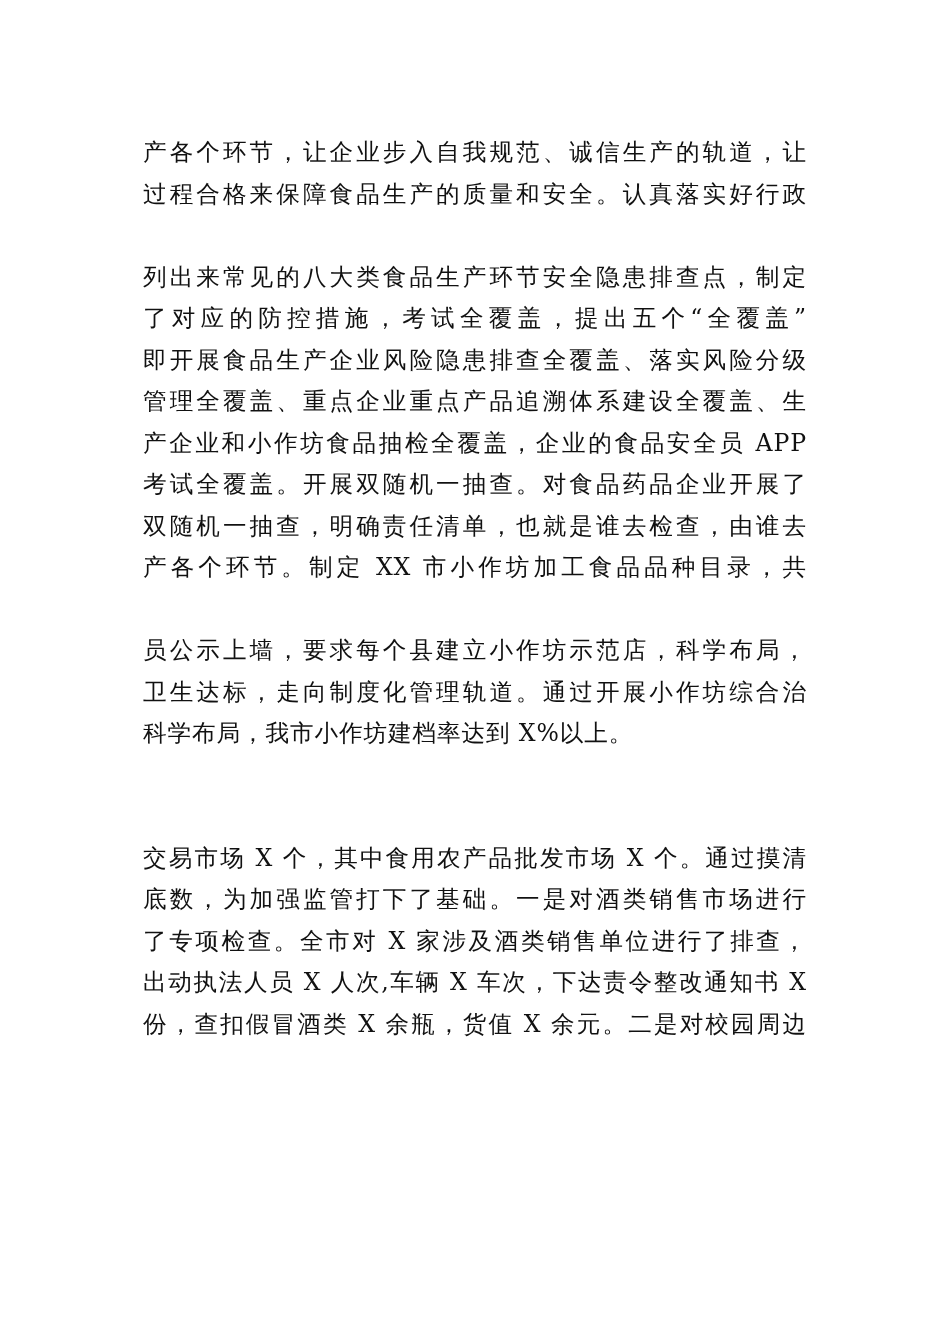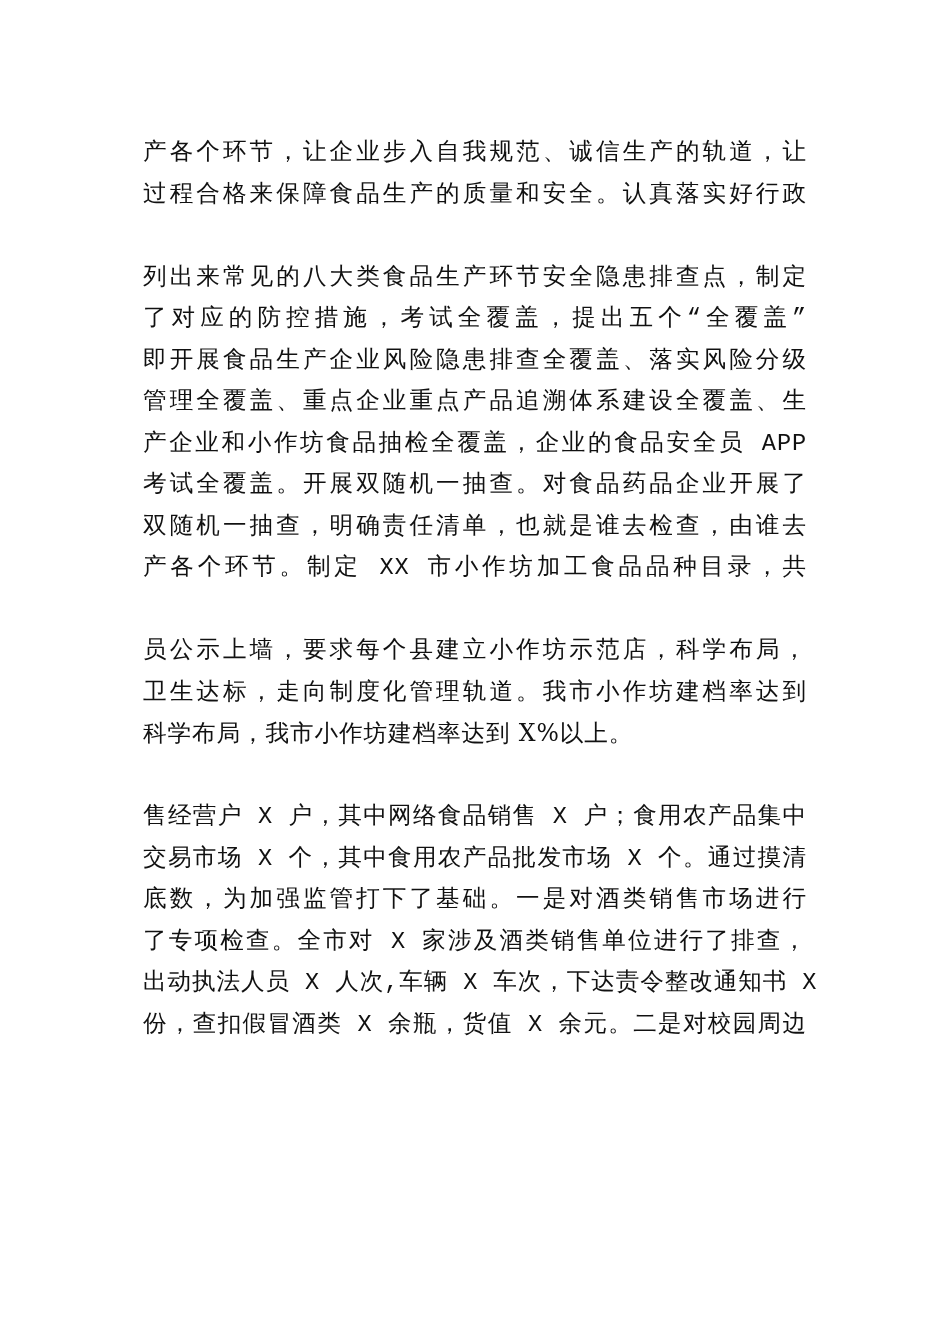--- a/index.html
+++ b/index.html
@@ -29,21 +29,20 @@
       width: 664px;
       height: 41px;
       line-height: 41px;
       font-size: 23.6px;
       white-space: nowrap;
       letter-spacing: 0.9px;
     }
     .line.justify {
       text-align: justify;
       text-align-last: justify;
-      font-family: Liberation Mono, monospace;
     }
     .line.indent {
       left: 188px;
       width: 619px;
     }
   </style>
 </head>
 <body>
 
 <div class="page">
@@ -51,21 +50,20 @@
   <div class="line justify" style="top:174px">过程合格来保障食品生产的质量和安全。认真落实好行政</div>
   <div class="line justify" style="top:257px">列出来常见的八大类食品生产环节安全隐患排查点，制定</div>
   <div class="line justify" style="top:298px">了对应的防控措施，考试全覆盖，提出五个“全覆盖”</div>
   <div class="line justify" style="top:340px">即开展食品生产企业风险隐患排查全覆盖、落实风险分级</div>
   <div class="line justify" style="top:381px">管理全覆盖、重点企业重点产品追溯体系建设全覆盖、生</div>
   <div class="line justify" style="top:423px">产企业和小作坊食品抽检全覆盖，企业的食品安全员 APP</div>
   <div class="line justify" style="top:464px">考试全覆盖。开展双随机一抽查。对食品药品企业开展了</div>
   <div class="line justify" style="top:506px">双随机一抽查，明确责任清单，也就是谁去检查，由谁去</div>
   <div class="line justify" style="top:547px">产各个环节。制定 XX 市小作坊加工食品品种目录，共</div>
   <div class="line justify" style="top:630px">员公示上墙，要求每个县建立小作坊示范店，科学布局，</div>
-  <div class="line justify" style="top:672px">卫生达标，走向制度化管理轨道。我市小作坊建档率达到</div>
+  <div class="line justify" style="top:672px">卫生达标，走向制度化管理轨道。通过开展小作坊综合治</div>
   <div class="line" style="top:713px">科学布局，我市小作坊建档率达到 X%以上。</div>
-  <div class="line justify" style="top:796px">售经营户 X 户，其中网络食品销售 X 户；食用农产品集中</div>
   <div class="line justify" style="top:838px">交易市场 X 个，其中食用农产品批发市场 X 个。通过摸清</div>
   <div class="line justify" style="top:879px">底数，为加强监管打下了基础。一是对酒类销售市场进行</div>
   <div class="line justify" style="top:921px">了专项检查。全市对 X 家涉及酒类销售单位进行了排查，</div>
   <div class="line justify" style="top:962px">出动执法人员 X 人次,车辆 X 车次，下达责令整改通知书 X</div>
   <div class="line justify" style="top:1004px">份，查扣假冒酒类 X 余瓶，货值 X 余元。二是对校园周边</div>
 </div>
 
 </body></html>

